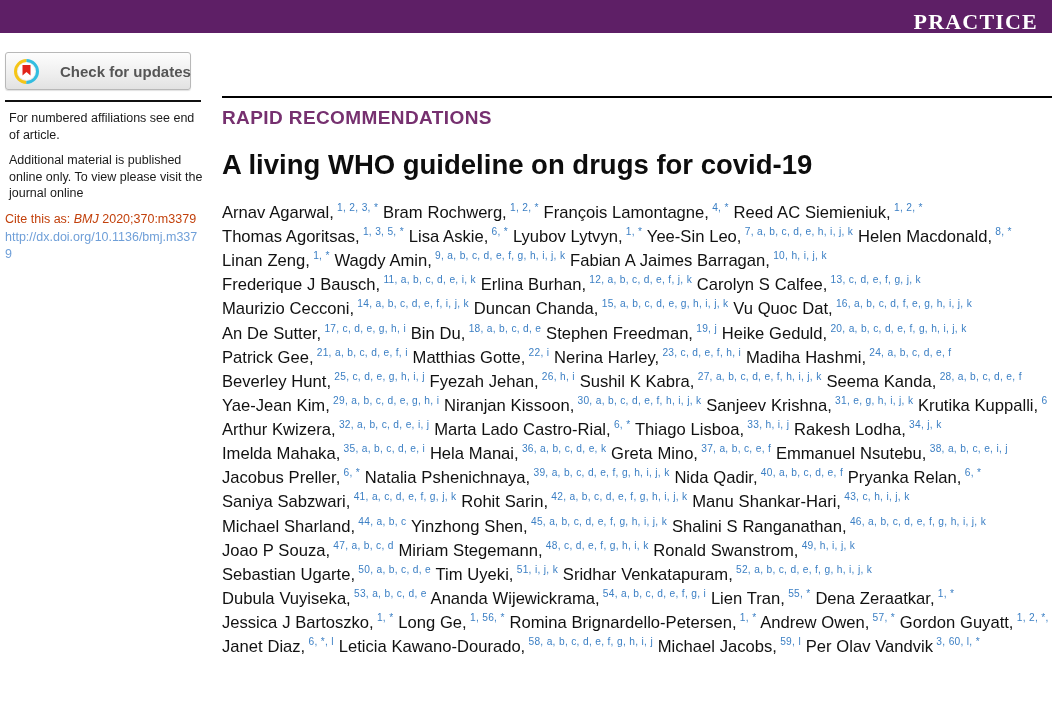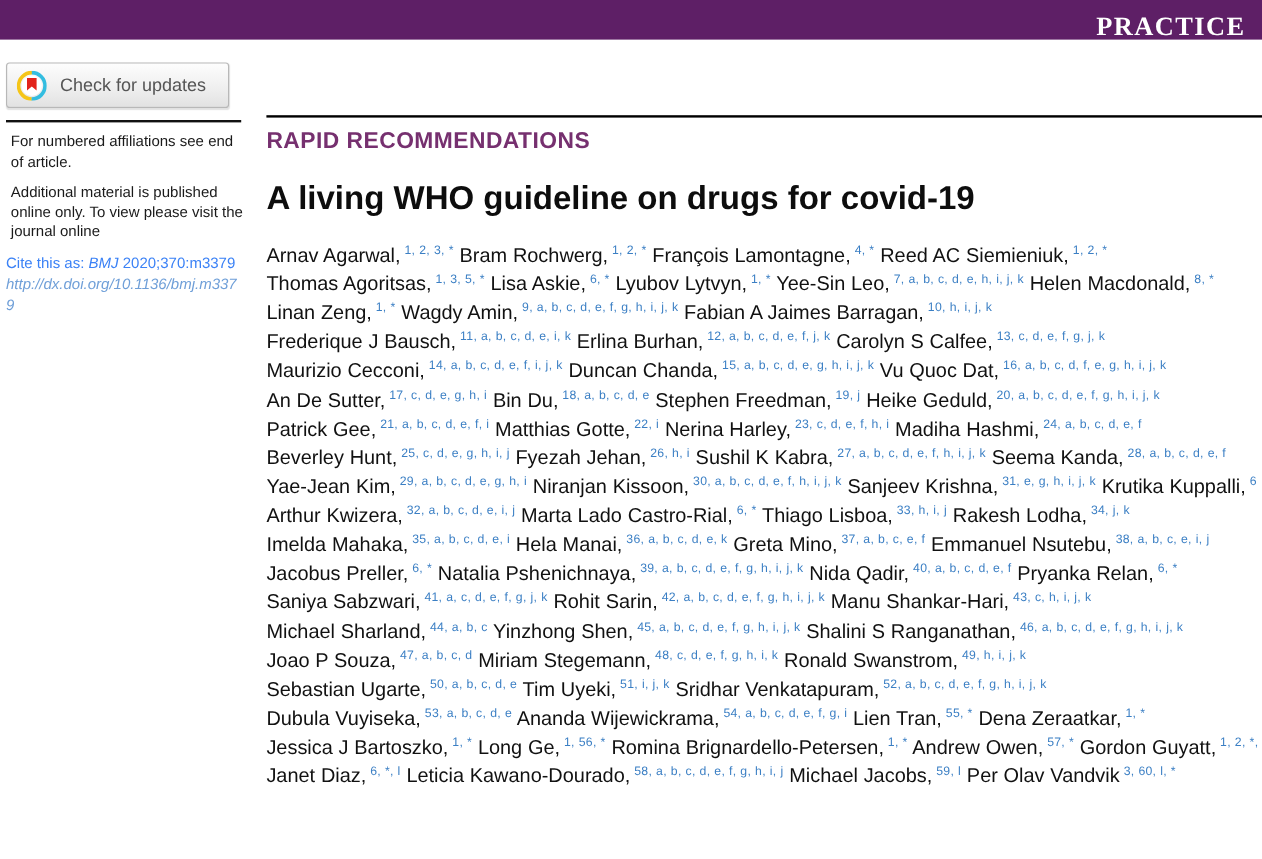--- a/index.html
+++ b/index.html
@@ -37,49 +37,49 @@
     border:1px solid #b8b8b8;
     border-radius:3px;
     background:linear-gradient(#fdfdfd, #eeeeee 60%, #e2e2e2);
     box-shadow:0 1px 1px rgba(0,0,0,.12);
     display:flex; align-items:center;
     padding:0 8px;
     margin-left:5px;
     cursor:pointer;
   }
   #crossmark-button .cm-label {
-    font-size:15px; color:#555; margin-left:11px;
+    font-size:15px; color:#555; margin-left:21px;
     font-family:"Liberation Sans", sans-serif;
     white-space:nowrap;
+    font-weight:bold;
   }
   .cm-icon { width:25px; height:25px; flex:0 0 25px; }
 
   #sidebar .rule {
     border:0; border-top:2px solid #111;
     margin:10px 5px 8px 5px; width:196px;
   }
   #sidebar .para {
     font-family:"Liberation Sans", sans-serif;
     font-size:12.5px;
     line-height:1.32;
     color:#1a1a1a;
     margin:0 6px 9px 9px;
     width:196px;
   }
   #sidebar .cite {
-    font-size:12.5px; line-height:1.35; color:#3b82f6;
+    font-size:12.5px; line-height:1.35; color:#c2410c;
     margin:0 6px 2px 5px; width:196px;
   }
   #sidebar .cite .ital { font-style:italic; }
   #sidebar .doi {
     font-size:12.5px; line-height:1.35; color:#6f9fd8;
     margin:0 6px 8px 5px; width:196px;
     text-decoration:none; display:block;
     word-break:break-all;
-    font-style:italic;
   }
 
   
   #main {
     position:absolute; left:222px; top:96px; width:832px;
   }
   #main .topline {
     border:0; border-top:2.5px solid #000;
     margin:0 0 9px 0; width:832px;
   }

